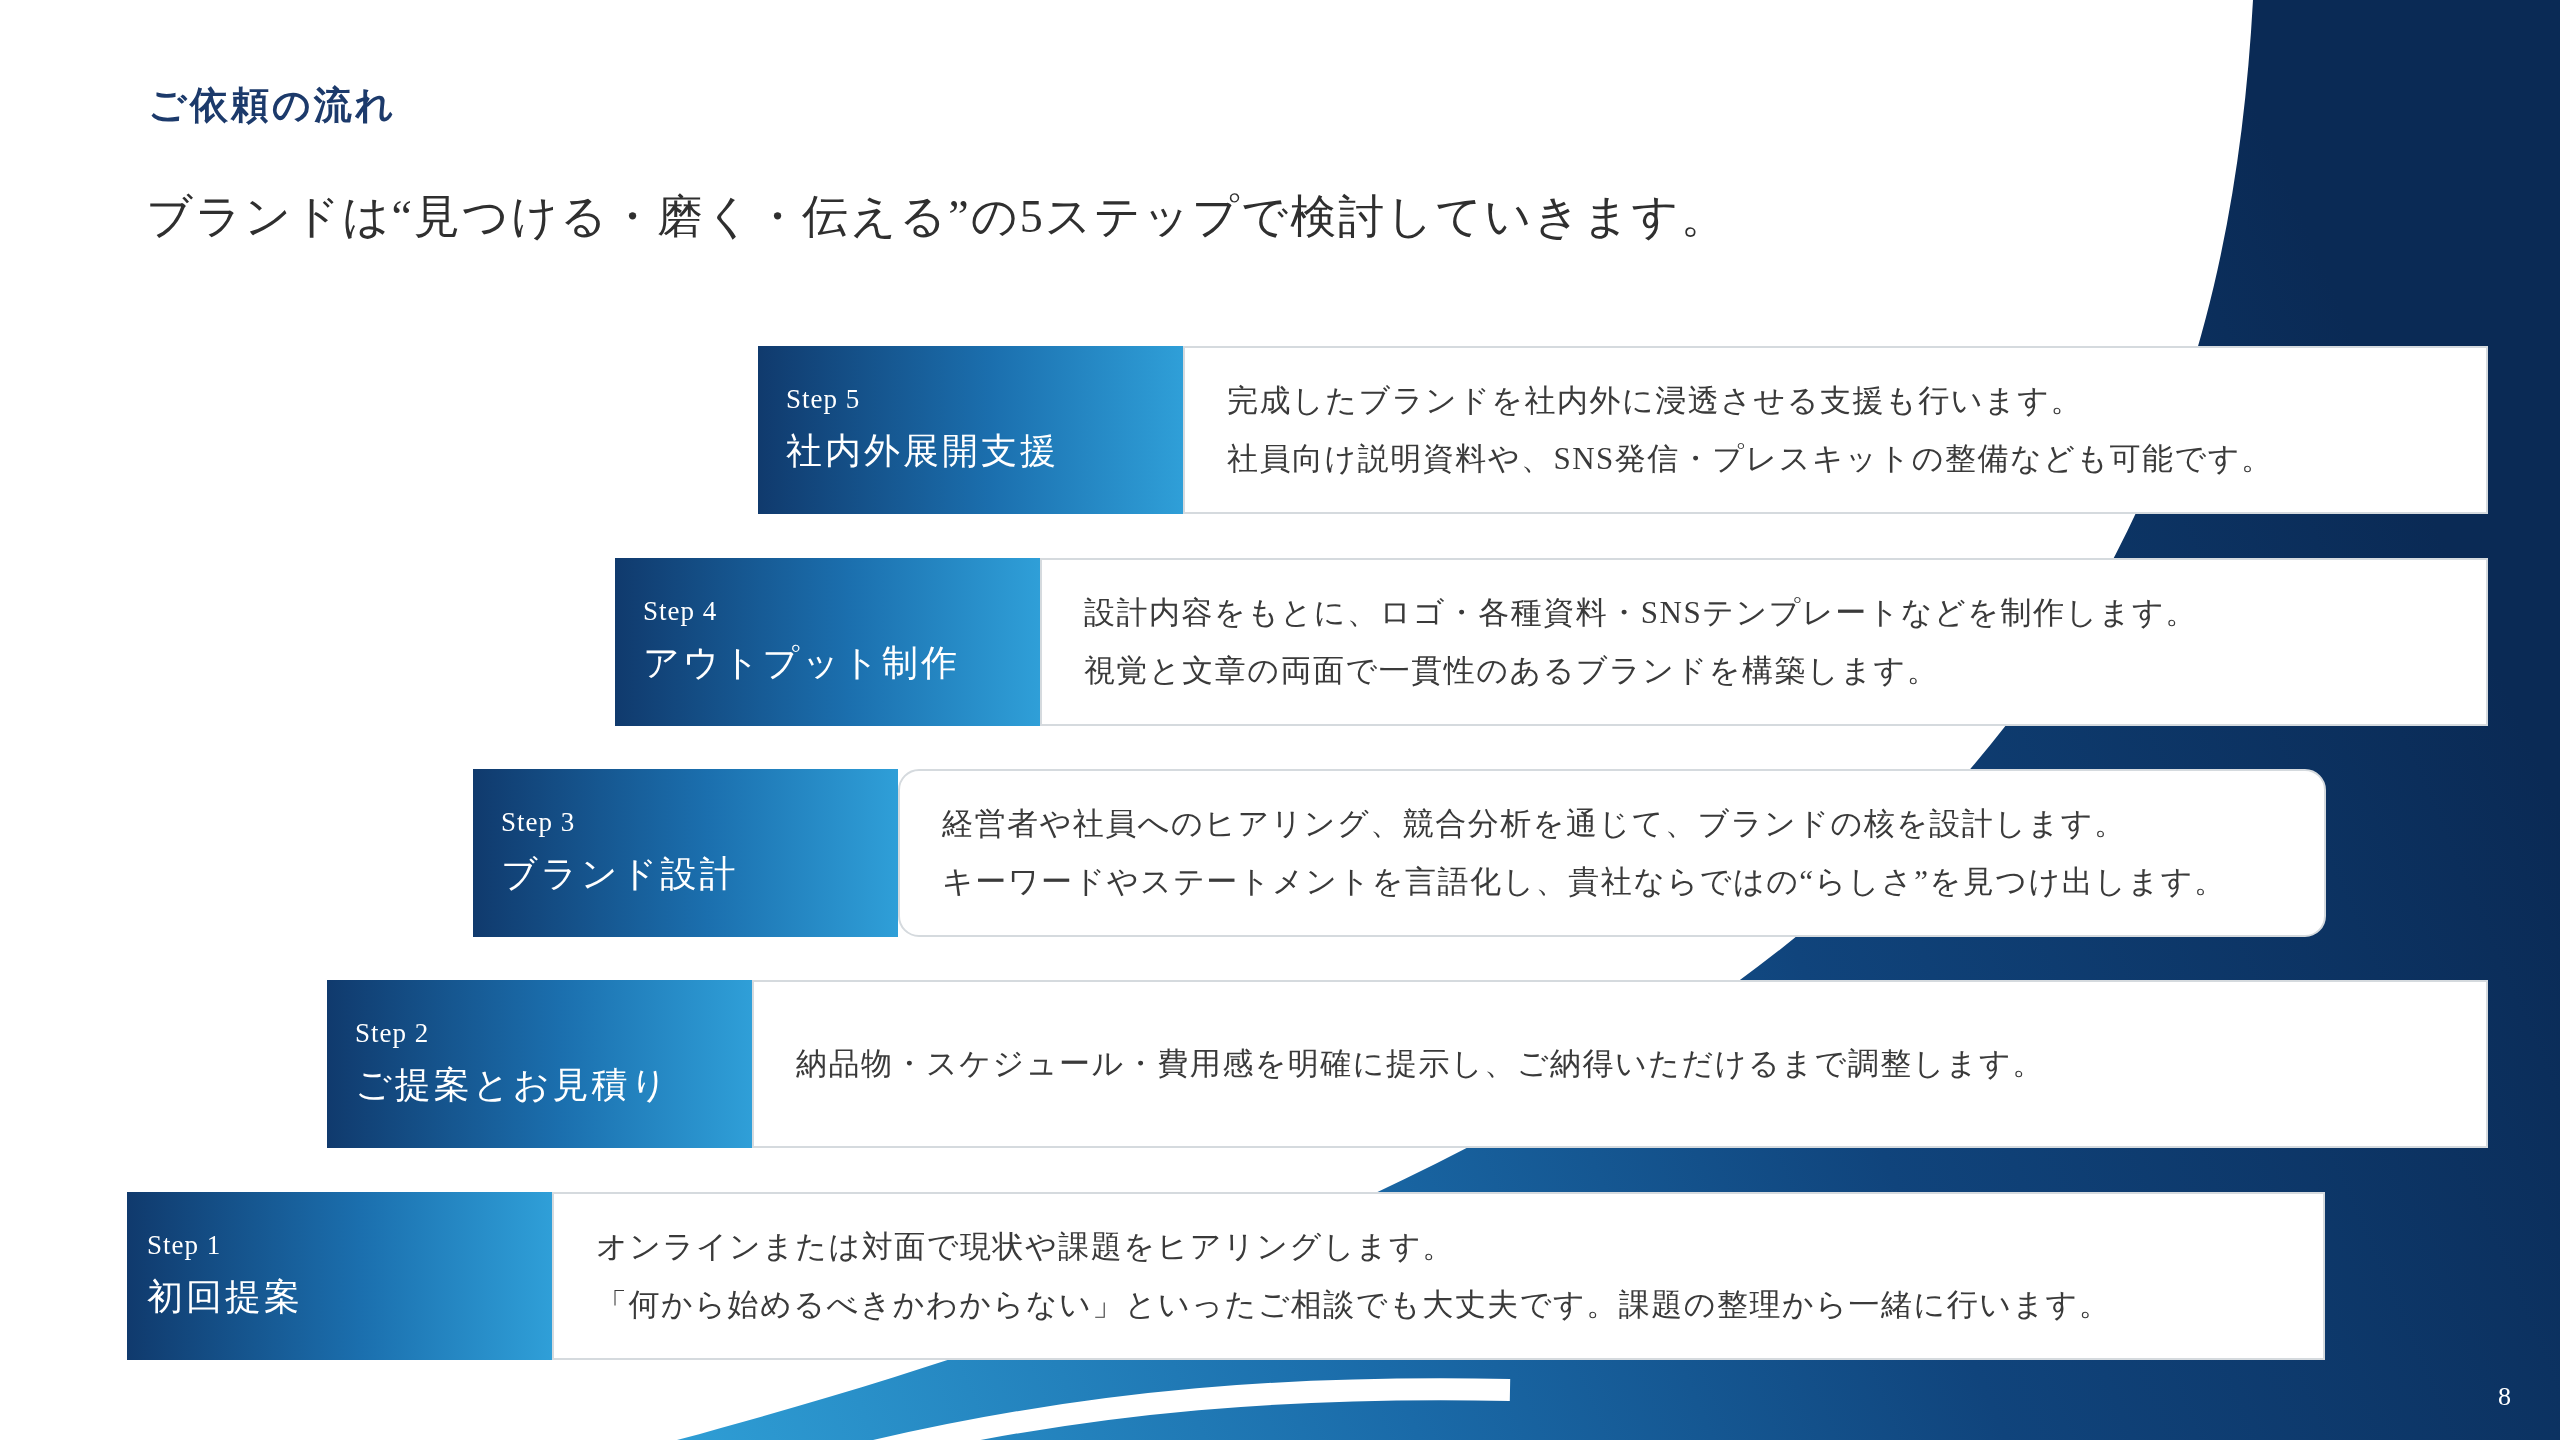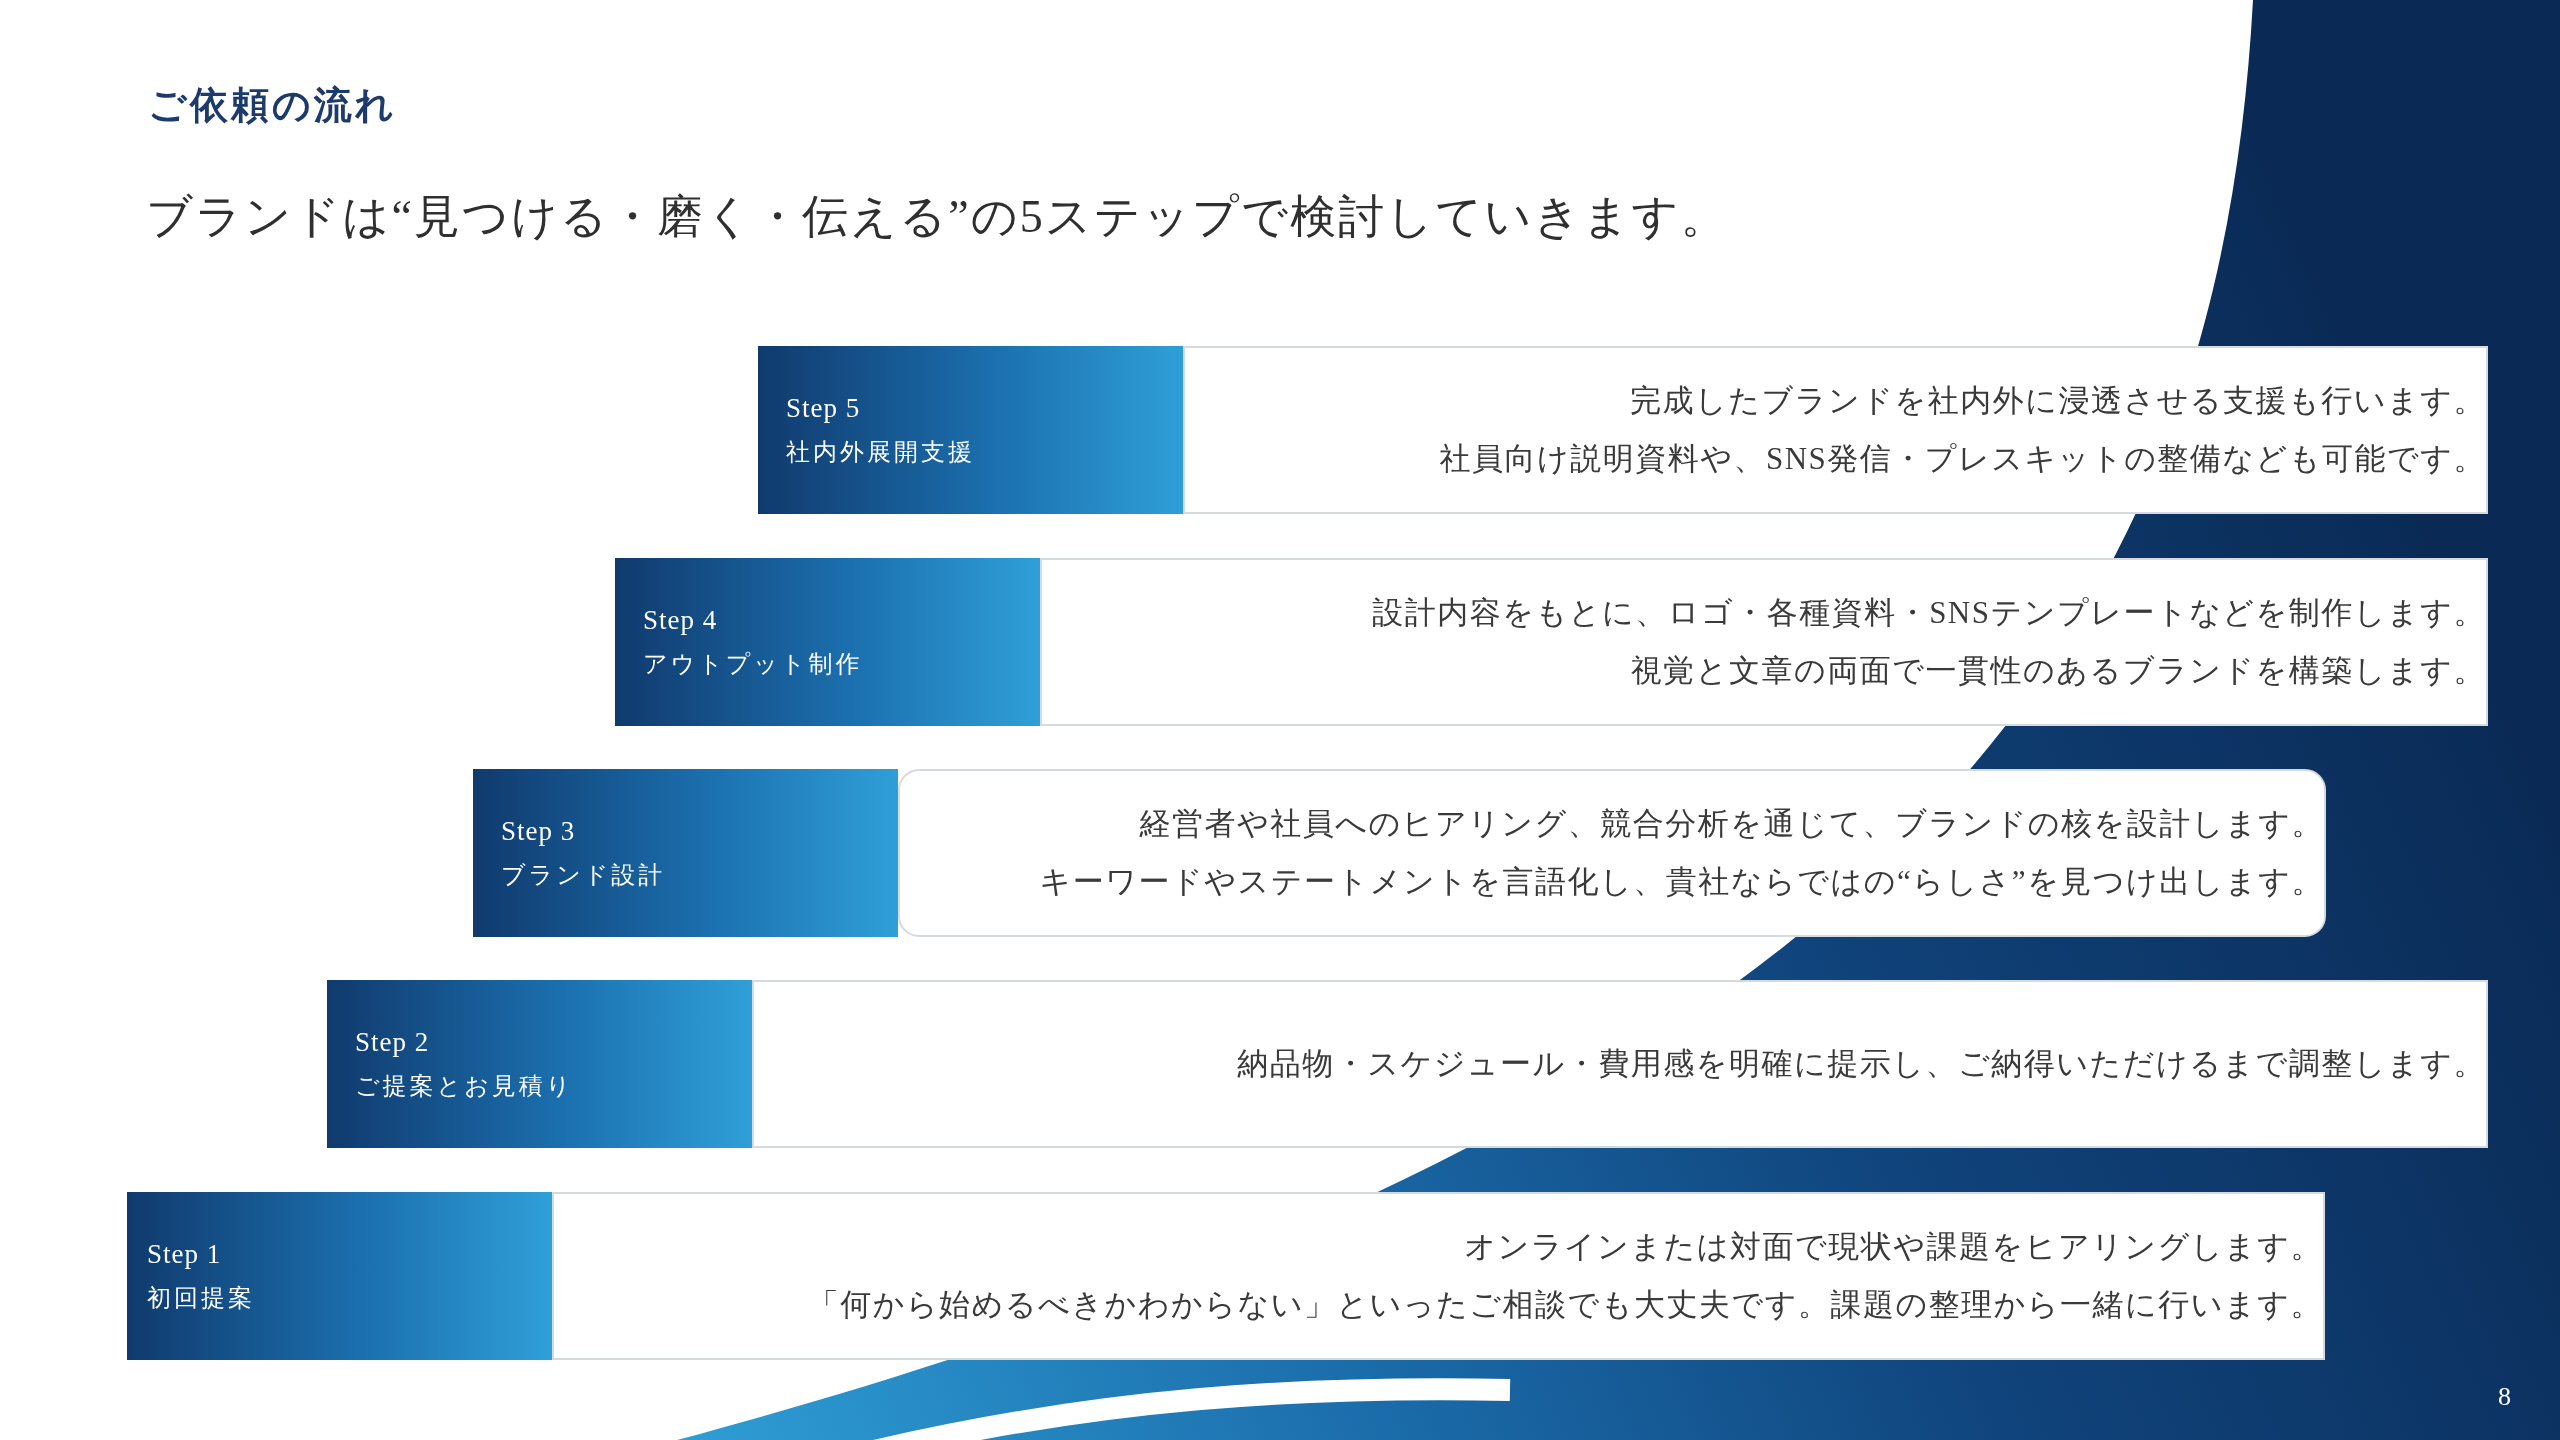--- a/index.html
+++ b/index.html
@@ -47,35 +47,34 @@
     justify-content: center;
     background: linear-gradient(90deg, #103a6d 0%, #1b6fae 55%, #2f9fd8 100%);
     color: #ffffff;
   }
   .step-num {
     font-size: 27px;
     letter-spacing: 1px;
     margin-bottom: 12px;
   }
   .step-title {
-    font-size: 24px;
+    font-size: 36px;
     letter-spacing: 3px;
   }
   .step-desc {
     position: absolute;
     height: 168px;
     box-sizing: border-box;
     background: #ffffff;
     border: 2px solid #d5dade;
     display: flex;
     flex-direction: column;
     justify-content: center;
     gap: 16px;
     padding-left: 42px;
-    text-align: right;
   }
   .desc-line {
     font-size: 31px;
     letter-spacing: 1.5px;
     color: #3a3a3a;
     white-space: nowrap;
   }
   .page-number {
     position: absolute;
     left: 2458px;

